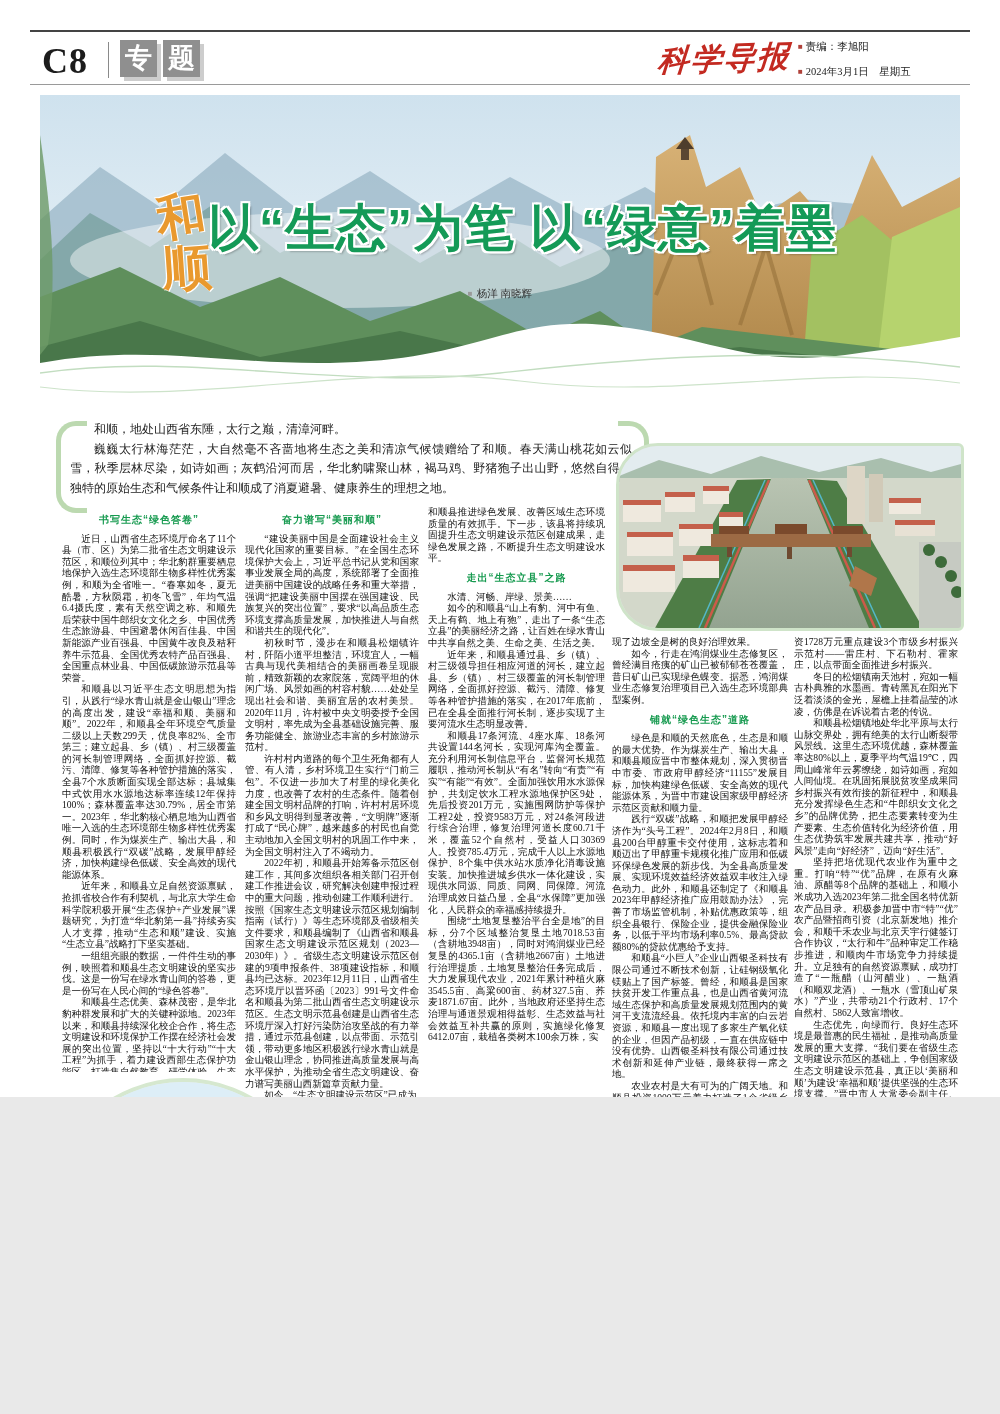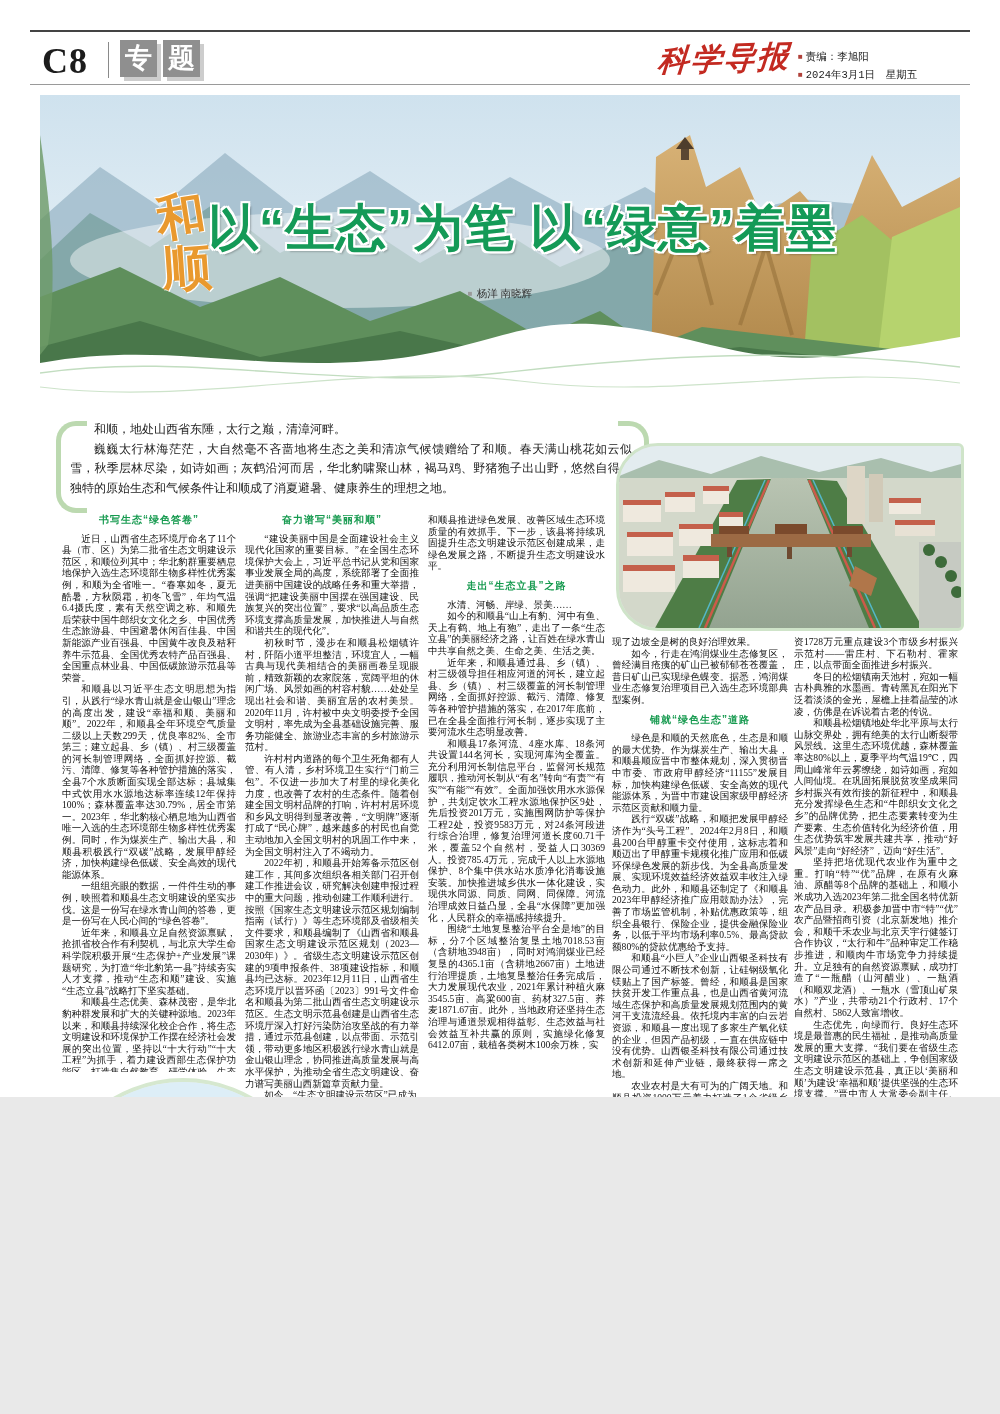--- a/index.html
+++ b/index.html
@@ -11,21 +11,21 @@
   
   .rule-top{position:absolute;left:30px;top:30px;width:940px;height:2px;background:#444;}
   .rule-bottom{position:absolute;left:30px;top:84px;width:940px;height:1px;background:#9a9a9a;}
   .pageno{position:absolute;left:42px;top:40px;font-size:36px;font-weight:bold;font-family:"Liberation Serif",serif;letter-spacing:1px;}
   .vsep{position:absolute;left:108px;top:42px;width:1px;height:36px;background:#8a8a8a;}
   .section{position:absolute;left:120px;top:40px;display:flex;gap:6px;}
   .secchar{width:37px;height:37px;background:#8f8f8f;color:#fff;font-family:"Liberation Sans",sans-serif;
            font-weight:bold;font-size:27px;line-height:37px;text-align:center;box-shadow:4px 4px 0 #cdcdcd;}
   .masthead{position:absolute;right:210px;top:38px;color:var(--red);font-size:31px;font-weight:bold;
             font-family:"Liberation Serif",serif;font-style:italic;transform:skewX(-6deg) rotate(-2deg);letter-spacing:2px;}
-  .meta{position:absolute;right:32px;top:48px;width:170px;font-family:Liberation Mono, monospace;font-size:10.5px;color:#222;line-height:18px;}
+  .meta{position:absolute;right:32px;top:34px;width:170px;font-family:Liberation Serif, serif;font-size:10.5px;color:#222;line-height:25px;}
   .meta .sq{color:#b0413a;font-size:8px;margin-right:3px;vertical-align:1px;}
   
   .hero{position:absolute;left:40px;top:95px;width:920px;height:312px;}
   .hero svg{position:absolute;left:0;top:0;}
   .kicker{position:absolute;left:112px;top:96px;width:58px;color:var(--orange);
           font-family:"Liberation Serif",serif;font-weight:bold;font-size:49px;line-height:52px;text-align:center;
           text-shadow:1px 1px 0 #fff,-1px -1px 0 #fff;}
   .kicker span{display:block;transform:rotate(-9deg);}
   .kicker span:last-child{transform:rotate(-4deg) translateX(6px);}
   .headline{position:absolute;left:168px;top:100px;width:760px;color:var(--green);
@@ -38,21 +38,21 @@
   .intro{position:absolute;left:70px;top:420px;width:562px;height:84px;font-size:12px;line-height:19.5px;
          text-align:justify;color:#222;}
   .intro p{margin:0;text-indent:2em;}
   .brk{position:absolute;width:26px;height:82px;border:5px solid #bcd9b0;}
   .brk-l{left:56px;top:421px;border-right:none;border-radius:20px 0 0 20px;}
   .brk-r{left:618px;top:421px;border-left:none;border-radius:0 20px 20px 0;}
   
   .col{position:absolute;overflow:hidden;font-size:9.6px;line-height:11.6px;text-align:justify;color:#111;}
   .col1{left:62px;top:506px;width:174px;height:566px;}
   .col2{left:245px;top:506px;width:174px;height:640px;}
-  .col3{left:428px;top:506px;width:177px;height:656px;margin-top:8px;}
+  .col3{left:428px;top:506px;width:177px;height:656px;}
   .col4{left:612px;top:636px;width:176px;height:470px;}
   .col5{left:794px;top:636px;width:164px;height:470px;}
   .para{margin:0;text-indent:2em;}
   .para.cont{text-indent:0;}
   .chead{color:var(--headgreen);font-family:"Liberation Sans","DejaVu Sans",sans-serif;
          font-size:10px;font-weight:700;text-align:center;letter-spacing:1px;margin:8px 0 7px;}
   
   .canal{position:absolute;left:616px;top:443px;width:342px;height:182px;border:3px solid var(--bordergreen);
          border-radius:42px 6px 6px 42px;overflow:hidden;background:#dfe7e3;}
   .dome{position:absolute;left:45px;top:1078px;width:268px;height:332px;border:4px solid #d6e8cf;
@@ -185,22 +185,22 @@
         <rect x="168" y="101" width="5" height="12" fill="#6e4a30"></rect>
         <rect x="228" y="101" width="5" height="10" fill="#6e4a30"></rect>
       <polygon points="236,120 258,132 252,150 230,140" fill="#b0764a"></polygon>
     </svg>
   </div>
 
   <div class="col col1">
       <h3 class="chead">书写生态“绿色答卷”</h3>
       <p class="para">近日，山西省生态环境厅命名了11个县（市、区）为第二批省生态文明建设示范区，和顺位列其中；华北豹群重要栖息地保护入选生态环境部生物多样性优秀案例，和顺为全省唯一。“春寒如冬，夏无酷暑，方秋陨霜，初冬飞雪”，年均气温6.4摄氏度，素有天然空调之称。和顺先后荣获中国牛郎织女文化之乡、中国优秀生态旅游县、中国避暑休闲百佳县、中国新能源产业百强县、中国黄牛改良及秸秆养牛示范县、全国优秀农特产品百强县、全国重点林业县、中国低碳旅游示范县等荣誉。</p>
       <p class="para">和顺县以习近平生态文明思想为指引，从践行“绿水青山就是金山银山”理念的高度出发，建设“幸福和顺、美丽和顺”。2022年，和顺县全年环境空气质量二级以上天数299天，优良率82%、全市第三；建立起县、乡（镇）、村三级覆盖的河长制管理网络，全面抓好控源、截污、清障、修复等各种管护措施的落实，全县7个水质断面实现全部达标；县城集中式饮用水水源地达标率连续12年保持100%；森林覆盖率达30.79%，居全市第一。2023年，华北豹核心栖息地为山西省唯一入选的生态环境部生物多样性优秀案例。同时，作为煤炭生产、输出大县，和顺县积极践行“双碳”战略，发展甲醇经济，加快构建绿色低碳、安全高效的现代能源体系。</p>
+      <p class="para">近年来，和顺县立足自然资源禀赋，抢抓省校合作有利契机，与北京大学生命科学院积极开展“生态保护+产业发展”课题研究，为打造“华北豹第一县”持续夯实人才支撑，推动“生态和顺”建设、实施“生态立县”战略打下坚实基础。</p>
       <p class="para">一组组亮眼的数据，一件件生动的事例，映照着和顺县生态文明建设的坚实步伐。这是一份写在绿水青山间的答卷，更是一份写在人民心间的“绿色答卷”。</p>
-      <p class="para">近年来，和顺县立足自然资源禀赋，抢抓省校合作有利契机，与北京大学生命科学院积极开展“生态保护+产业发展”课题研究，为打造“华北豹第一县”持续夯实人才支撑，推动“生态和顺”建设、实施“生态立县”战略打下坚实基础。</p>
       <p class="para">和顺县生态优美、森林茂密，是华北豹种群发展和扩大的关键种源地。2023年以来，和顺县持续深化校企合作，将生态文明建设和环境保护工作摆在经济社会发展的突出位置，坚持以“十大行动”“十大工程”为抓手，着力建设西部生态保护功能区，打造集自然教育、研学体验、生态展示、文化沙龙为一体的智库示范基地，积极探索“基地服务科研，科研反哺生态，生态赋能发展”的模式，为省校持续合作作出绿色贡献。</p>
     </div>
   <div class="col col2">
       <h3 class="chead">奋力谱写“美丽和顺”</h3>
       <p class="para">“建设美丽中国是全面建设社会主义现代化国家的重要目标。”在全国生态环境保护大会上，习近平总书记从党和国家事业发展全局的高度，系统部署了全面推进美丽中国建设的战略任务和重大举措，强调“把建设美丽中国摆在强国建设、民族复兴的突出位置”，要求“以高品质生态环境支撑高质量发展，加快推进人与自然和谐共生的现代化”。</p>
       <p class="para">初秋时节，漫步在和顺县松烟镇许村，阡陌小道平坦整洁，环境宜人，一幅古典与现代美相结合的美丽画卷呈现眼前，精致新颖的农家院落，宽阔平坦的休闲广场、风景如画的村容村貌……处处呈现出社会和谐、美丽宜居的农村美景。2020年11月，许村被中央文明委授予全国文明村，率先成为全县基础设施完善、服务功能健全、旅游业态丰富的乡村旅游示范村。</p>
       <p class="para">许村村内道路的每个卫生死角都有人管、有人清，乡村环境卫生实行“门前三包”。不仅进一步加大了村里的绿化美化力度，也改善了农村的生态条件。随着创建全国文明村品牌的打响，许村村居环境和乡风文明得到显著改善，“文明牌”逐渐打成了“民心牌”，越来越多的村民也自觉主动地加入全国文明村的巩固工作中来，为全国文明村注入了不竭动力。</p>
       <p class="para">2022年初，和顺县开始筹备示范区创建工作，其间多次组织各相关部门召开创建工作推进会议，研究解决创建申报过程中的重大问题，推动创建工作顺利进行。按照《国家生态文明建设示范区规划编制指南（试行）》等生态环境部及省级相关文件要求，和顺县编制了《山西省和顺县国家生态文明建设示范区规划（2023—2030年）》。省级生态文明建设示范区创建的9项申报条件、38项建设指标，和顺县均已达标。2023年12月11日，山西省生态环境厅以晋环函〔2023〕991号文件命名和顺县为第二批山西省生态文明建设示范区。生态文明示范县创建是山西省生态环境厅深入打好污染防治攻坚战的有力举措，通过示范县创建，以点带面、示范引领，带动更多地区积极践行绿水青山就是金山银山理念，协同推进高质量发展与高水平保护，为推动全省生态文明建设、奋力谱写美丽山西新篇章贡献力量。</p>
       <p class="para">如今，“生态文明建设示范区”已成为</p>
     </div>

